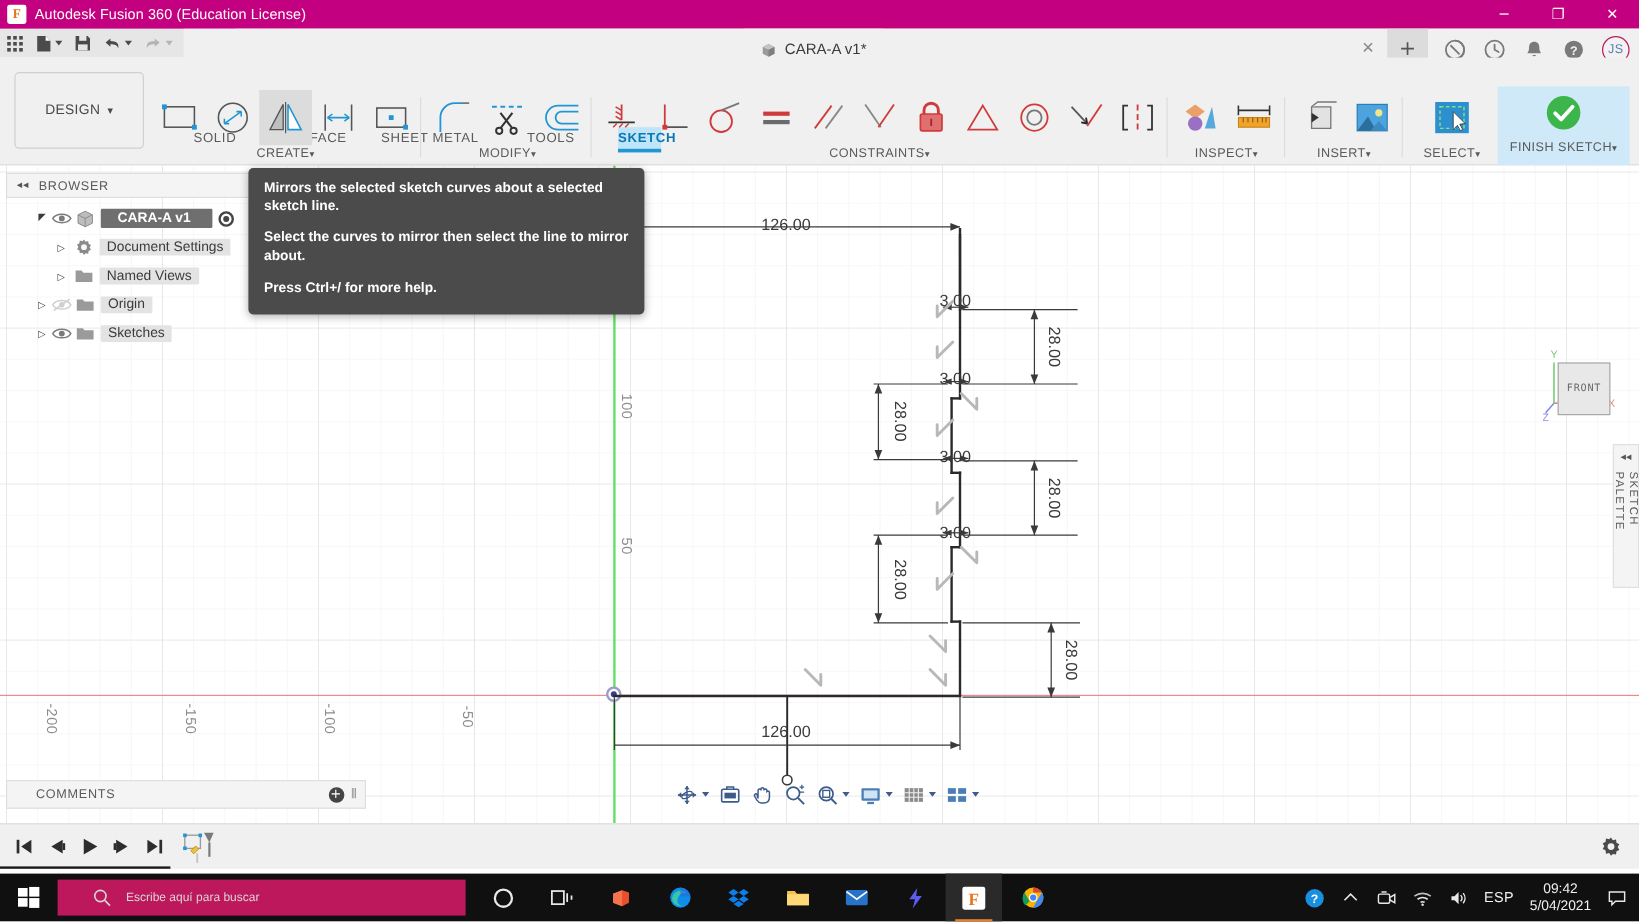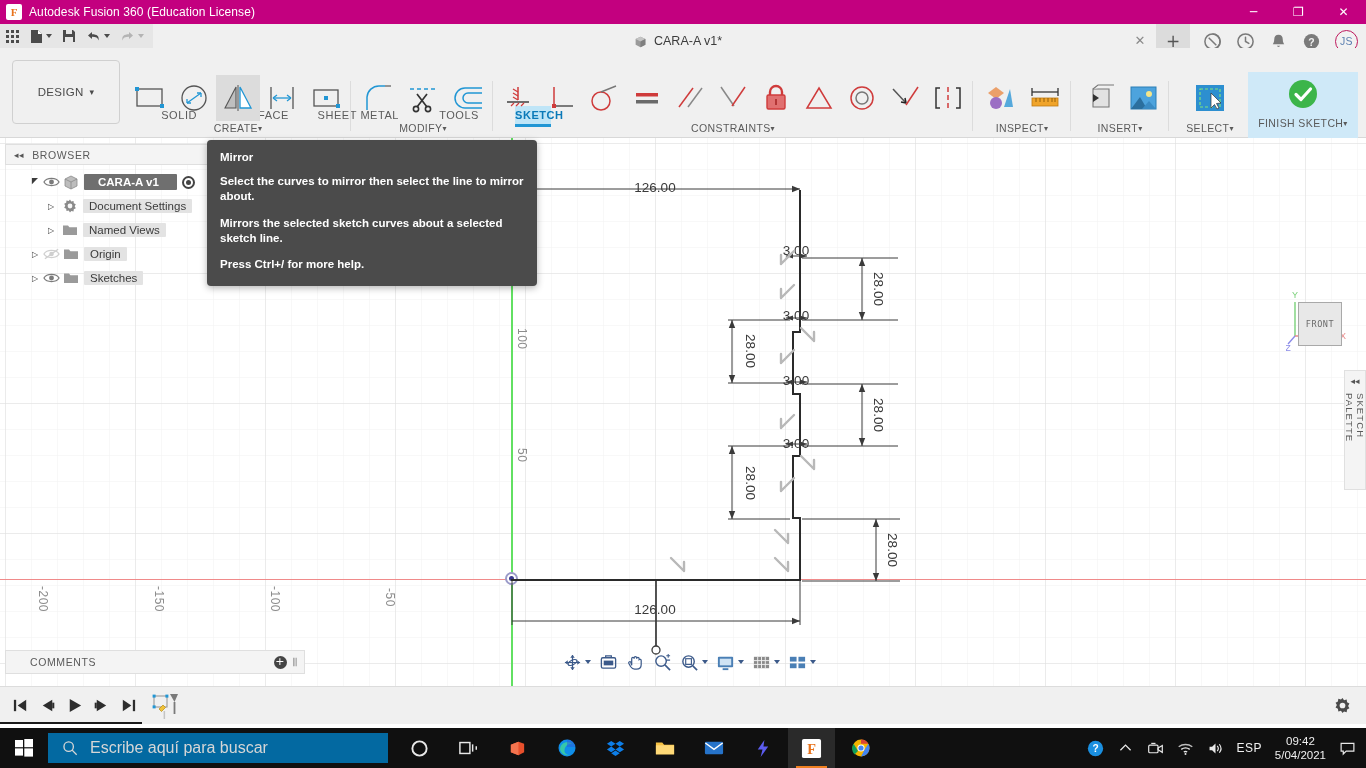--- a/index.html
+++ b/index.html
@@ -245,23 +245,23 @@
     position: absolute; left: 0; bottom: 0; width: 142px; height: 2.5px; background: #1b1b1b;
   }
 
   
   .taskbar {
     position: absolute; left: 0; top: 728px; width: 1366px; height: 40px;
     background: #101010; display: flex; align-items: center;
   }
   .start-btn { width: 48px; height: 40px; display: flex; align-items: center; justify-content: center; }
   .tb-search {
-    width: 340px; height: 30px; background: #0369a1;
-    display: flex; align-items: center; gap: 12px; padding-left: 14px;
-    color: #d6d6d6; font-size: 16px;
+    width: 340px; height: 30px; background: #be185d;
+    display: flex; align-items: center; gap: 12px; padding-left: 29px;
+    color: #d6d6d6; font-size: 10px;
   }
   .tb-apps { display: flex; align-items: center; gap: 2px; margin-left: 8px; }
   .tb-app {
     width: 47px; height: 40px; display: flex; align-items: center; justify-content: center;
     position: relative;
   }
   .tb-app.active { background: #2a2a2a; }
   .tb-app.active::after {
     content: ''; position: absolute; bottom: 0; left: 8px; right: 8px; height: 2.5px;
     background: #f08020;
@@ -821,23 +821,22 @@
       <div class="vc-face">FRONT</div>
     </div>
 
     <div class="palette-rail">
       <span class="collapse-arrows">◂◂</span>
       <span class="lbl">SKETCH PALETTE</span>
     </div>
   </div>
 
   <div class="tooltip">
-    <div class="tt-title">Mirror</div>
+    <div class="tt-p">Mirrors the selected sketch curves about a selected sketch line.</div>
     <div class="tt-p">Select the curves to mirror then select the line to mirror about.</div>
-    <div class="tt-p">Mirrors the selected sketch curves about a selected sketch line.</div>
     <div class="tt-p">Press Ctrl+/ for more help.</div>
   </div>
 
   <div class="browser-hdr">
     <span class="collapse-arrows">◂◂</span>
     <span>BROWSER</span>
   </div>
 
   <div class="tree">
 

